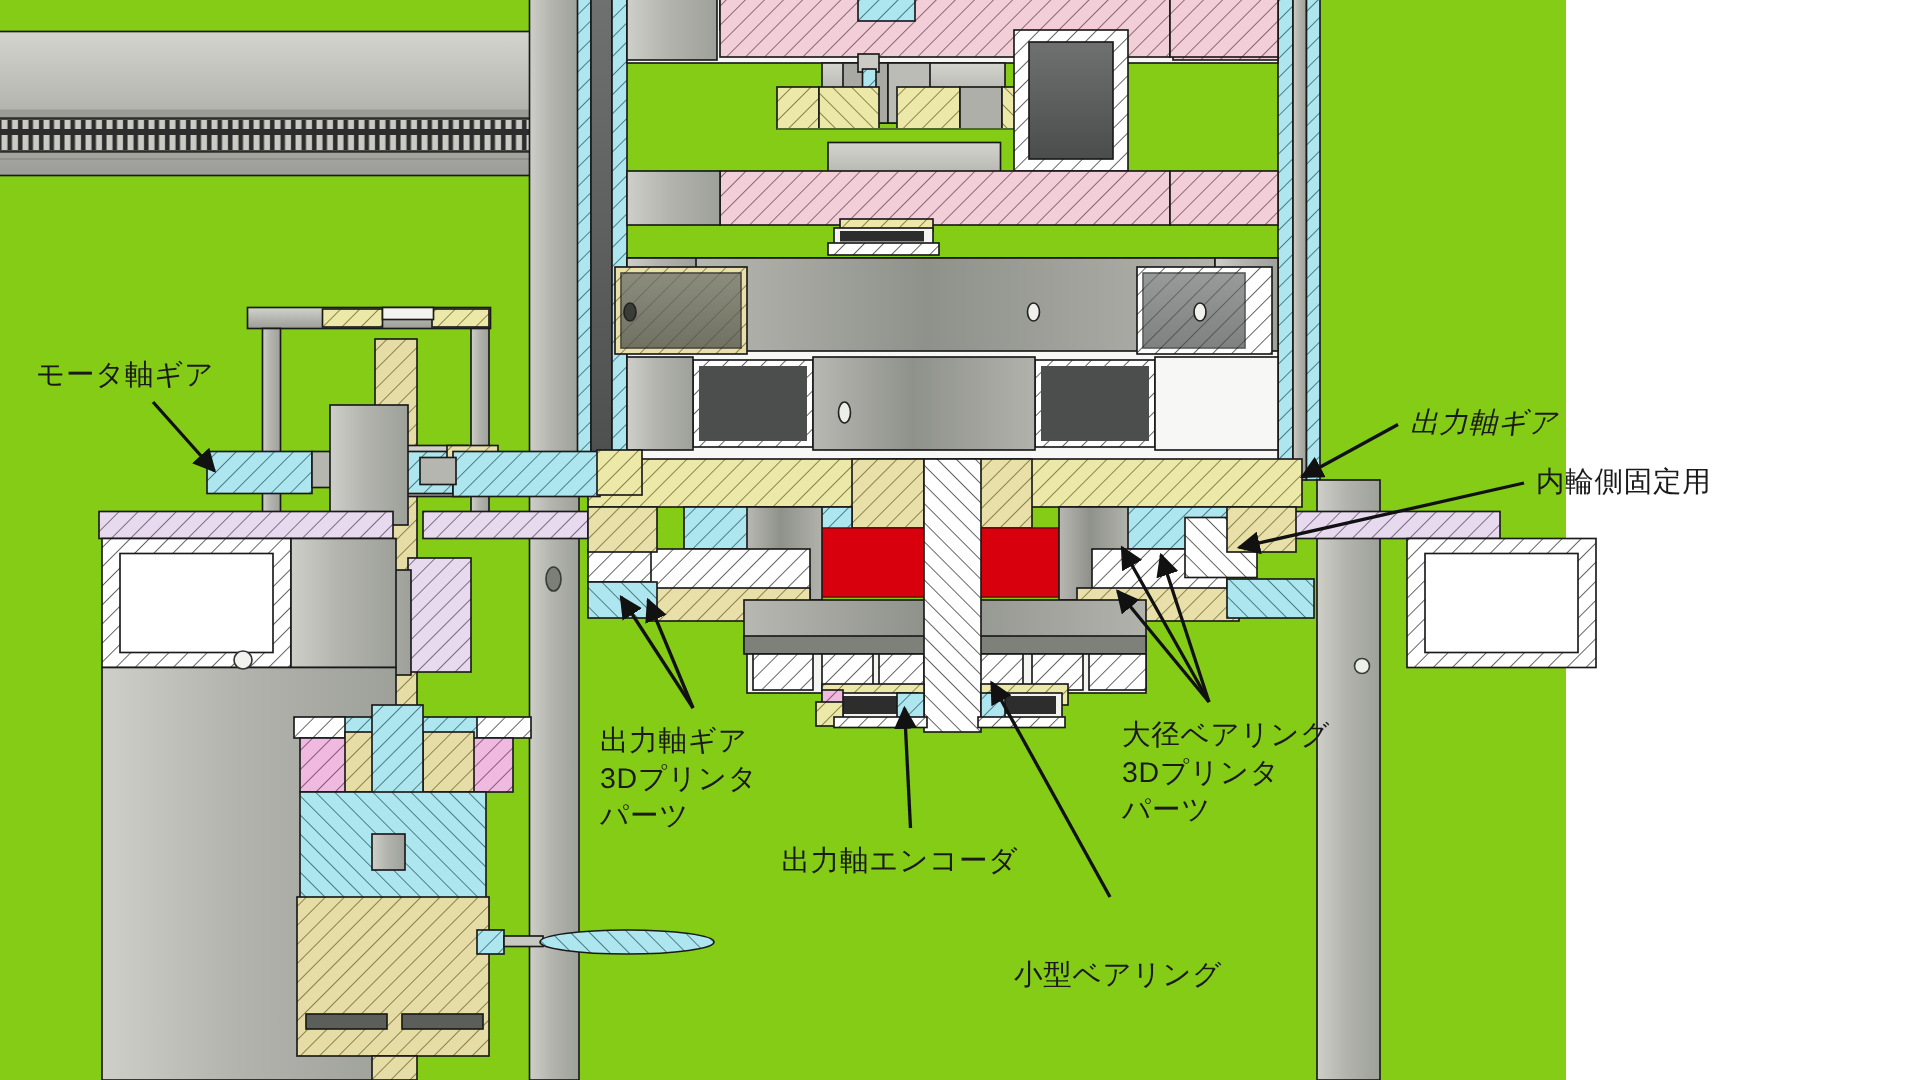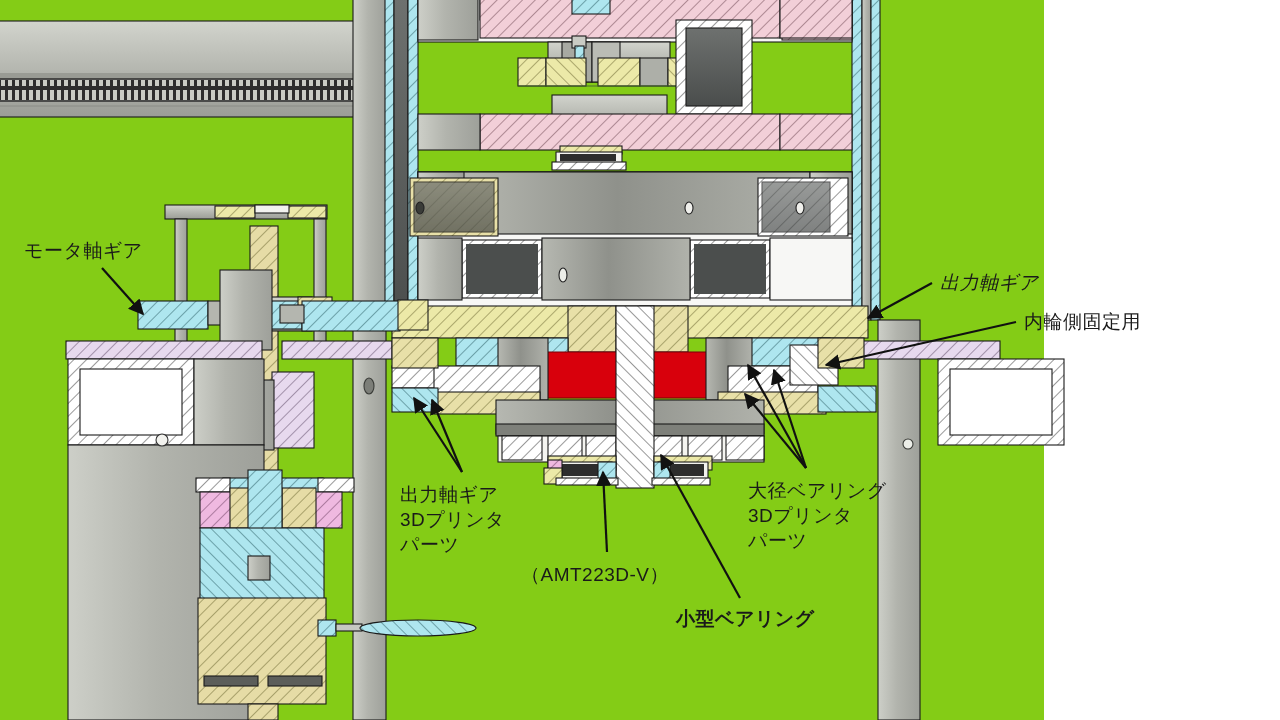--- a/index.html
+++ b/index.html
@@ -342,24 +342,24 @@
 
 <div class="lbl" style="left:1024px;top:309px;">内輪側固定用</div>
 
 <div style="position:absolute;left:400px;top:482px;">
   <div class="lbl" style="position:relative;left:0;top:0;">出力軸ギア</div>
   <div class="lbl" style="position:relative;left:0;top:0;">3Dプリンタ</div>
   <div class="lbl" style="position:relative;left:0;top:0;">パーツ</div>
 </div>
 
 <div style="position:absolute;left:521px;top:562px;">
-  <div class="lbl" style="position:relative;left:0;top:0;">（AMT223D-V）</div>
+  <div class="lbl" style="position:relative;left:0;top:0;">出力軸エンコーダ</div>
 </div>
 
-<div class="lbl" style="left:676px;top:606px;font-weight:bold;">小型ベアリング</div>
+<div class="lbl" style="left:676px;top:638px;">小型ベアリング</div>
 
 <div style="position:absolute;left:748px;top:478px;">
   <div class="lbl" style="position:relative;left:0;top:0;">大径ベアリング</div>
   <div class="lbl" style="position:relative;left:0;top:0;">3Dプリンタ</div>
   <div class="lbl" style="position:relative;left:0;top:0;">パーツ</div>
 </div>
 
 </div>
 
 </body></html>

